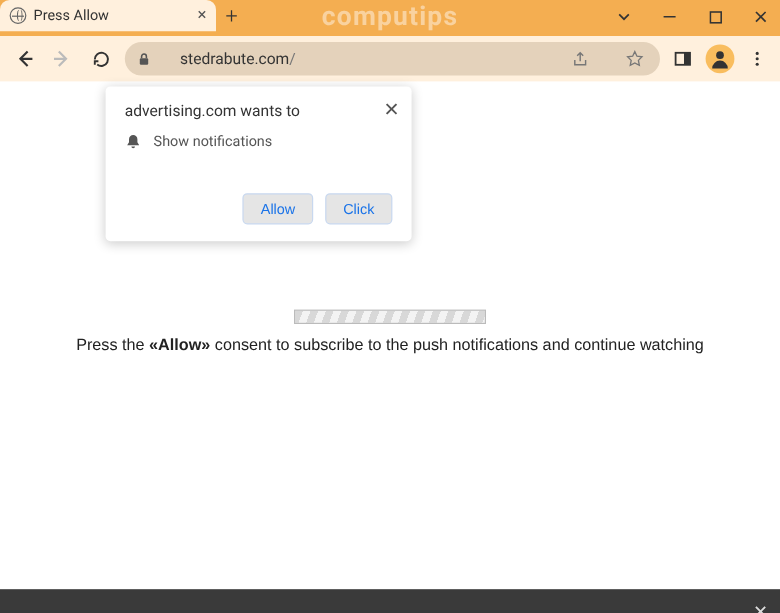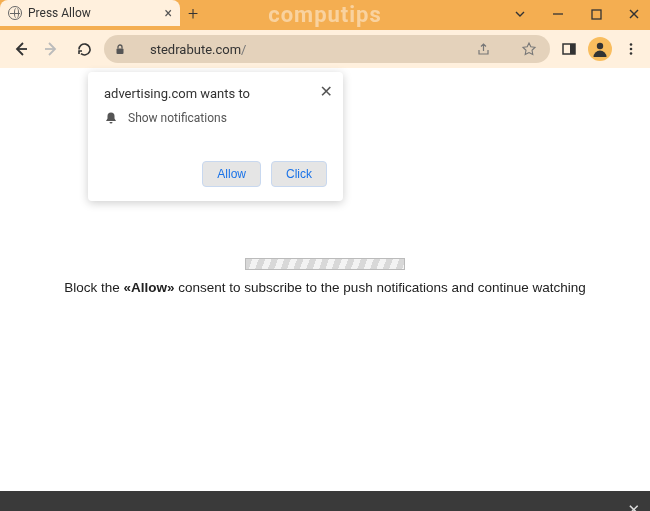--- a/index.html
+++ b/index.html
@@ -154,20 +154,20 @@
       <span class="popup-text">Show notifications</span>
     </div>
     <div class="popup-buttons">
       <button class="popup-btn allow">Allow</button>
       <button class="popup-btn block">Click</button>
     </div>
   </div>
 
   <div class="page-center">
     <div class="loader"></div>
-    <div class="instruction"><span>Block the </span><b>«Allow»</b><span> consent to subscribe to the push notifications and continue watching</span></div>
+    <div class="instruction"><span>Press the </span><b>«Allow»</b><span> consent to subscribe to the push notifications and continue watching</span></div>
   </div>
 
   <div class="consent-bar">
     <span class="consent-close">✕</span>
   </div>
 
 </div>
 
 </body></html>

